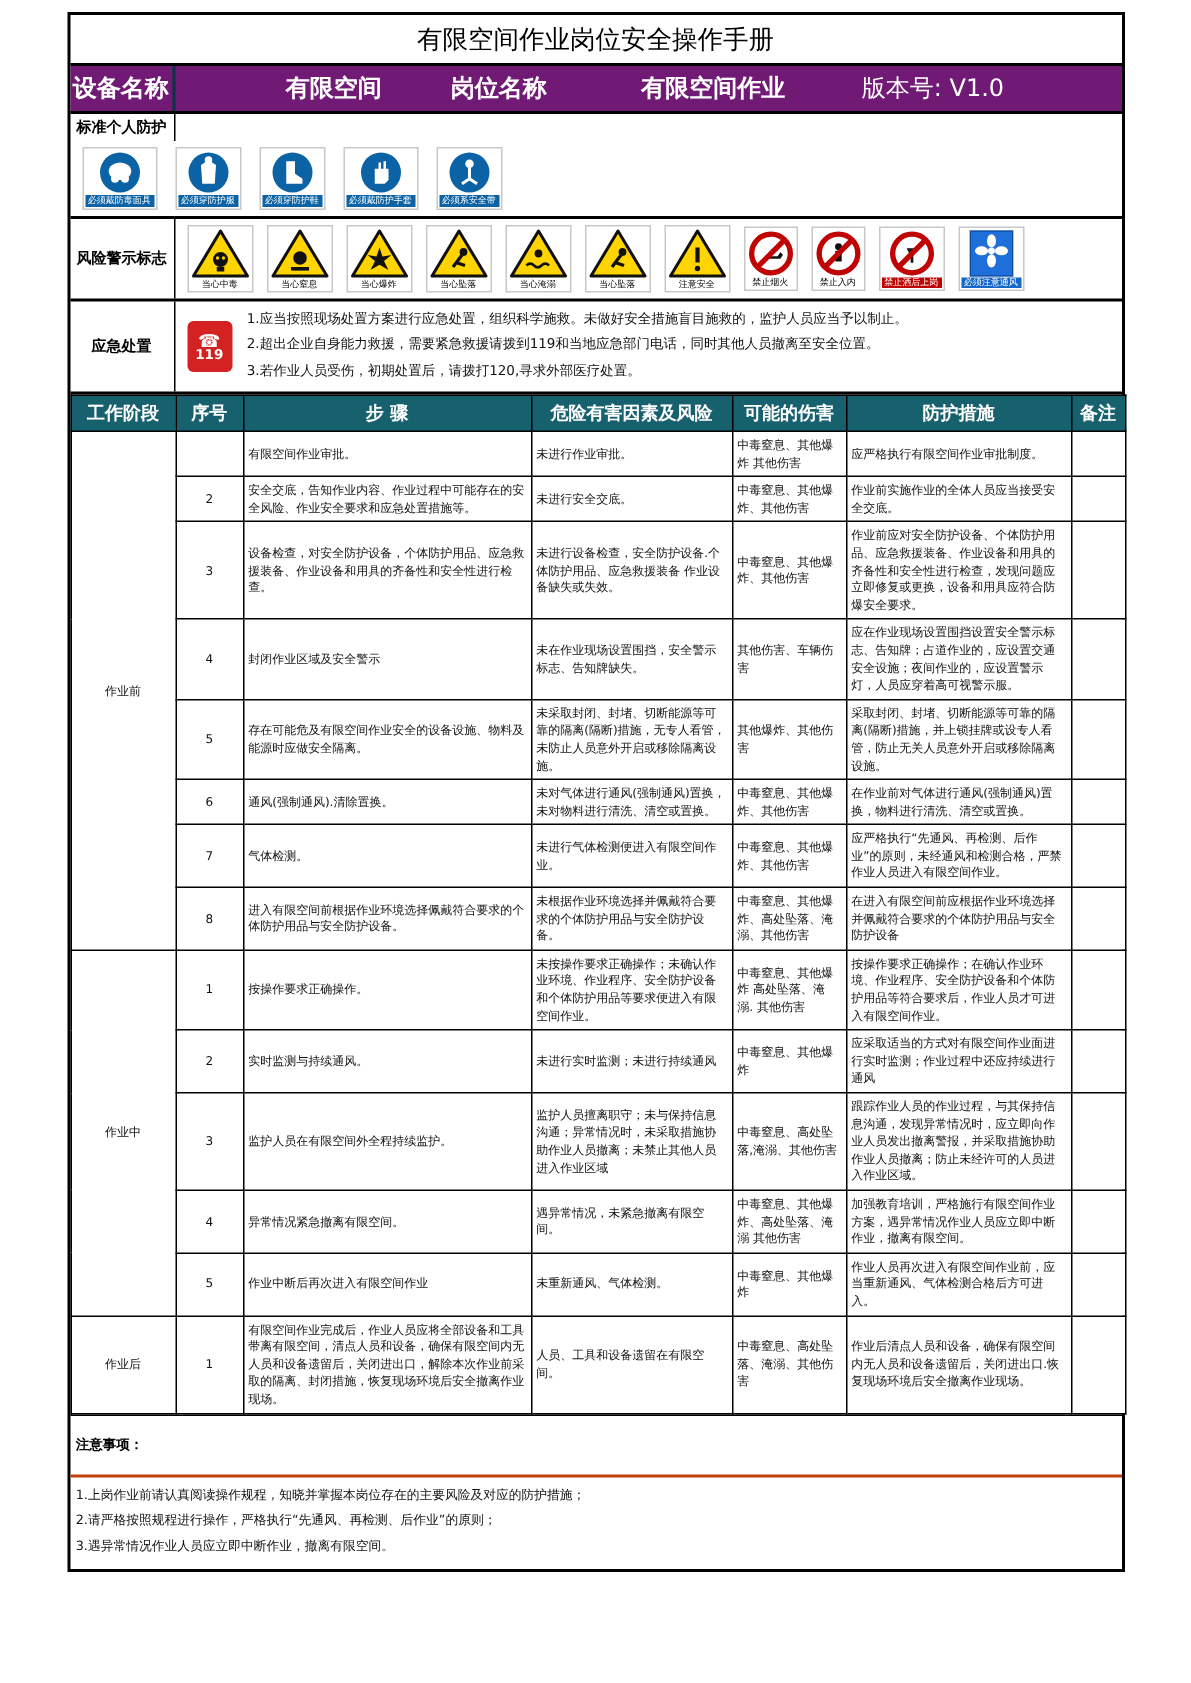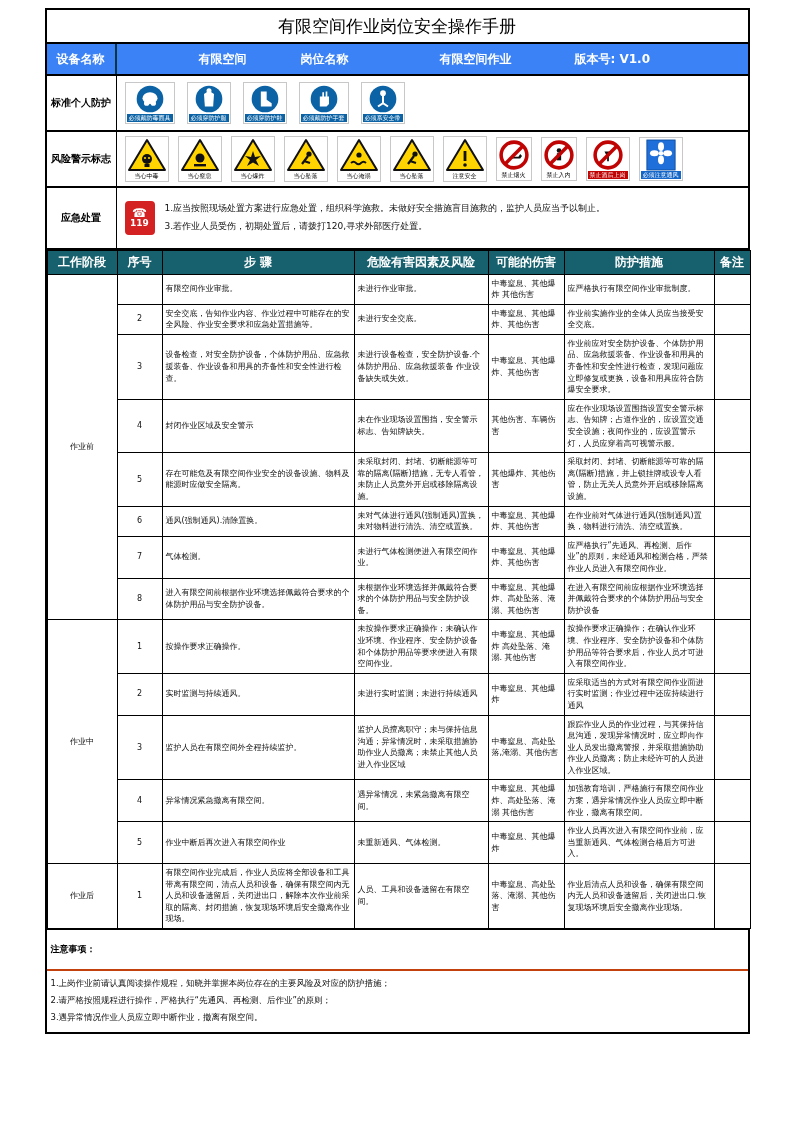--- a/index.html
+++ b/index.html
@@ -3,34 +3,34 @@
 <meta charset="utf-8">
 <style>
   * { margin:0; padding:0; box-sizing:border-box; }
   body { background:#fff; font-family:"DejaVu Sans","Liberation Sans",sans-serif; }
   .page { width:794px; height:1122px; background:#fff; margin:0 auto; padding-top:8px; overflow:hidden; }
   .doc { width:705px; margin:0 auto; border:2px solid #000; background:#fff; }
 
   .title-row { min-height:34px; display:flex; align-items:center; justify-content:center;
     font-size:17px; font-weight:normal; color:#000; border-bottom:2px solid #000; }
 
-  .info-row { display:flex; background:#3b82f6; color:#fff; font-weight:bold;
-    font-size:12px; min-height:32px; align-items:stretch; border-bottom:2px solid #000; }
+  .info-row { display:flex; background:#701a75; color:#fff; font-weight:bold;
+    font-size:16px; min-height:32px; align-items:stretch; border-bottom:2px solid #000; }
   .info-row > div { display:flex; align-items:center; }
   .ic-label { width:70px; justify-content:center; border-right:2px solid #083540; }
   .ic-dev { width:184px; justify-content:center;padding-left:28px; }
   .ic-poslabel { width:90px; justify-content:flex-start; }
   .ic-pos { width:170px; justify-content:center; }
-  .ic-ver { flex:1; padding-left:14px; font-weight:bold; }
+  .ic-ver { flex:1; padding-left:14px; font-weight:normal; }
 
   .band { display:flex; border-bottom:2px solid #000; }
   .band-label { width:70px; border-right:1px solid #000; display:flex; align-items:center;
     justify-content:center; font-size:10px; font-weight:bold; color:#000; text-align:center; padding:2px; }
   .band-content { flex:1; display:flex; align-items:center; gap:12px; padding:4px 8px; flex-wrap:nowrap; }
-  .ppe-band { min-height:56px; }
+  .ppe-band { min-height:56px;flex-direction:column; }
   .warn-band { min-height:52px;justify-content:center; }
   .warn-band .band-content { gap:9px; }
 
   .sign { display:flex; flex-direction:column; align-items:center; background:#fff;
     border:1px solid #c8c8c8; padding:1px; }
   .sign svg { display:block; }
   .cap { font-size:6px; line-height:1.25; text-align:center; white-space:nowrap; color:#000; }
   .mandatory .cap { background:#0B63A5; color:#fff; padding:0 2px; }
   .mandatory-blue .cap { background:#1466C8; color:#fff; padding:0 2px; }
   .prohibition .cap.red { background:#C00404; color:#fff; padding:0 2px; }
@@ -227,20 +227,21 @@
 
     <div class="band emg-band">
       <div class="band-label">应急处置</div>
       <div class="emg-content">
         <div class="phone-icon">
           <span class="ph-glyph">☎</span>
           <span>119</span>
         </div>
         <div class="emg-lines">
             <div>1.应当按照现场处置方案进行应急处置，组织科学施救。未做好安全措施盲目施救的，监护人员应当予以制止。</div>
+            <div>2.超出企业自身能力救援，需要紧急救援请拨到119和当地应急部门电话，同时其他人员撤离至安全位置。</div>
             <div>3.若作业人员受伤，初期处置后，请拨打120,寻求外部医疗处置。</div>
           </div>
       </div>
     </div>
 
     <table class="main">
       <colgroup>
         <col style="width:70px">
           <col style="width:45px">
           <col style="width:192px">

